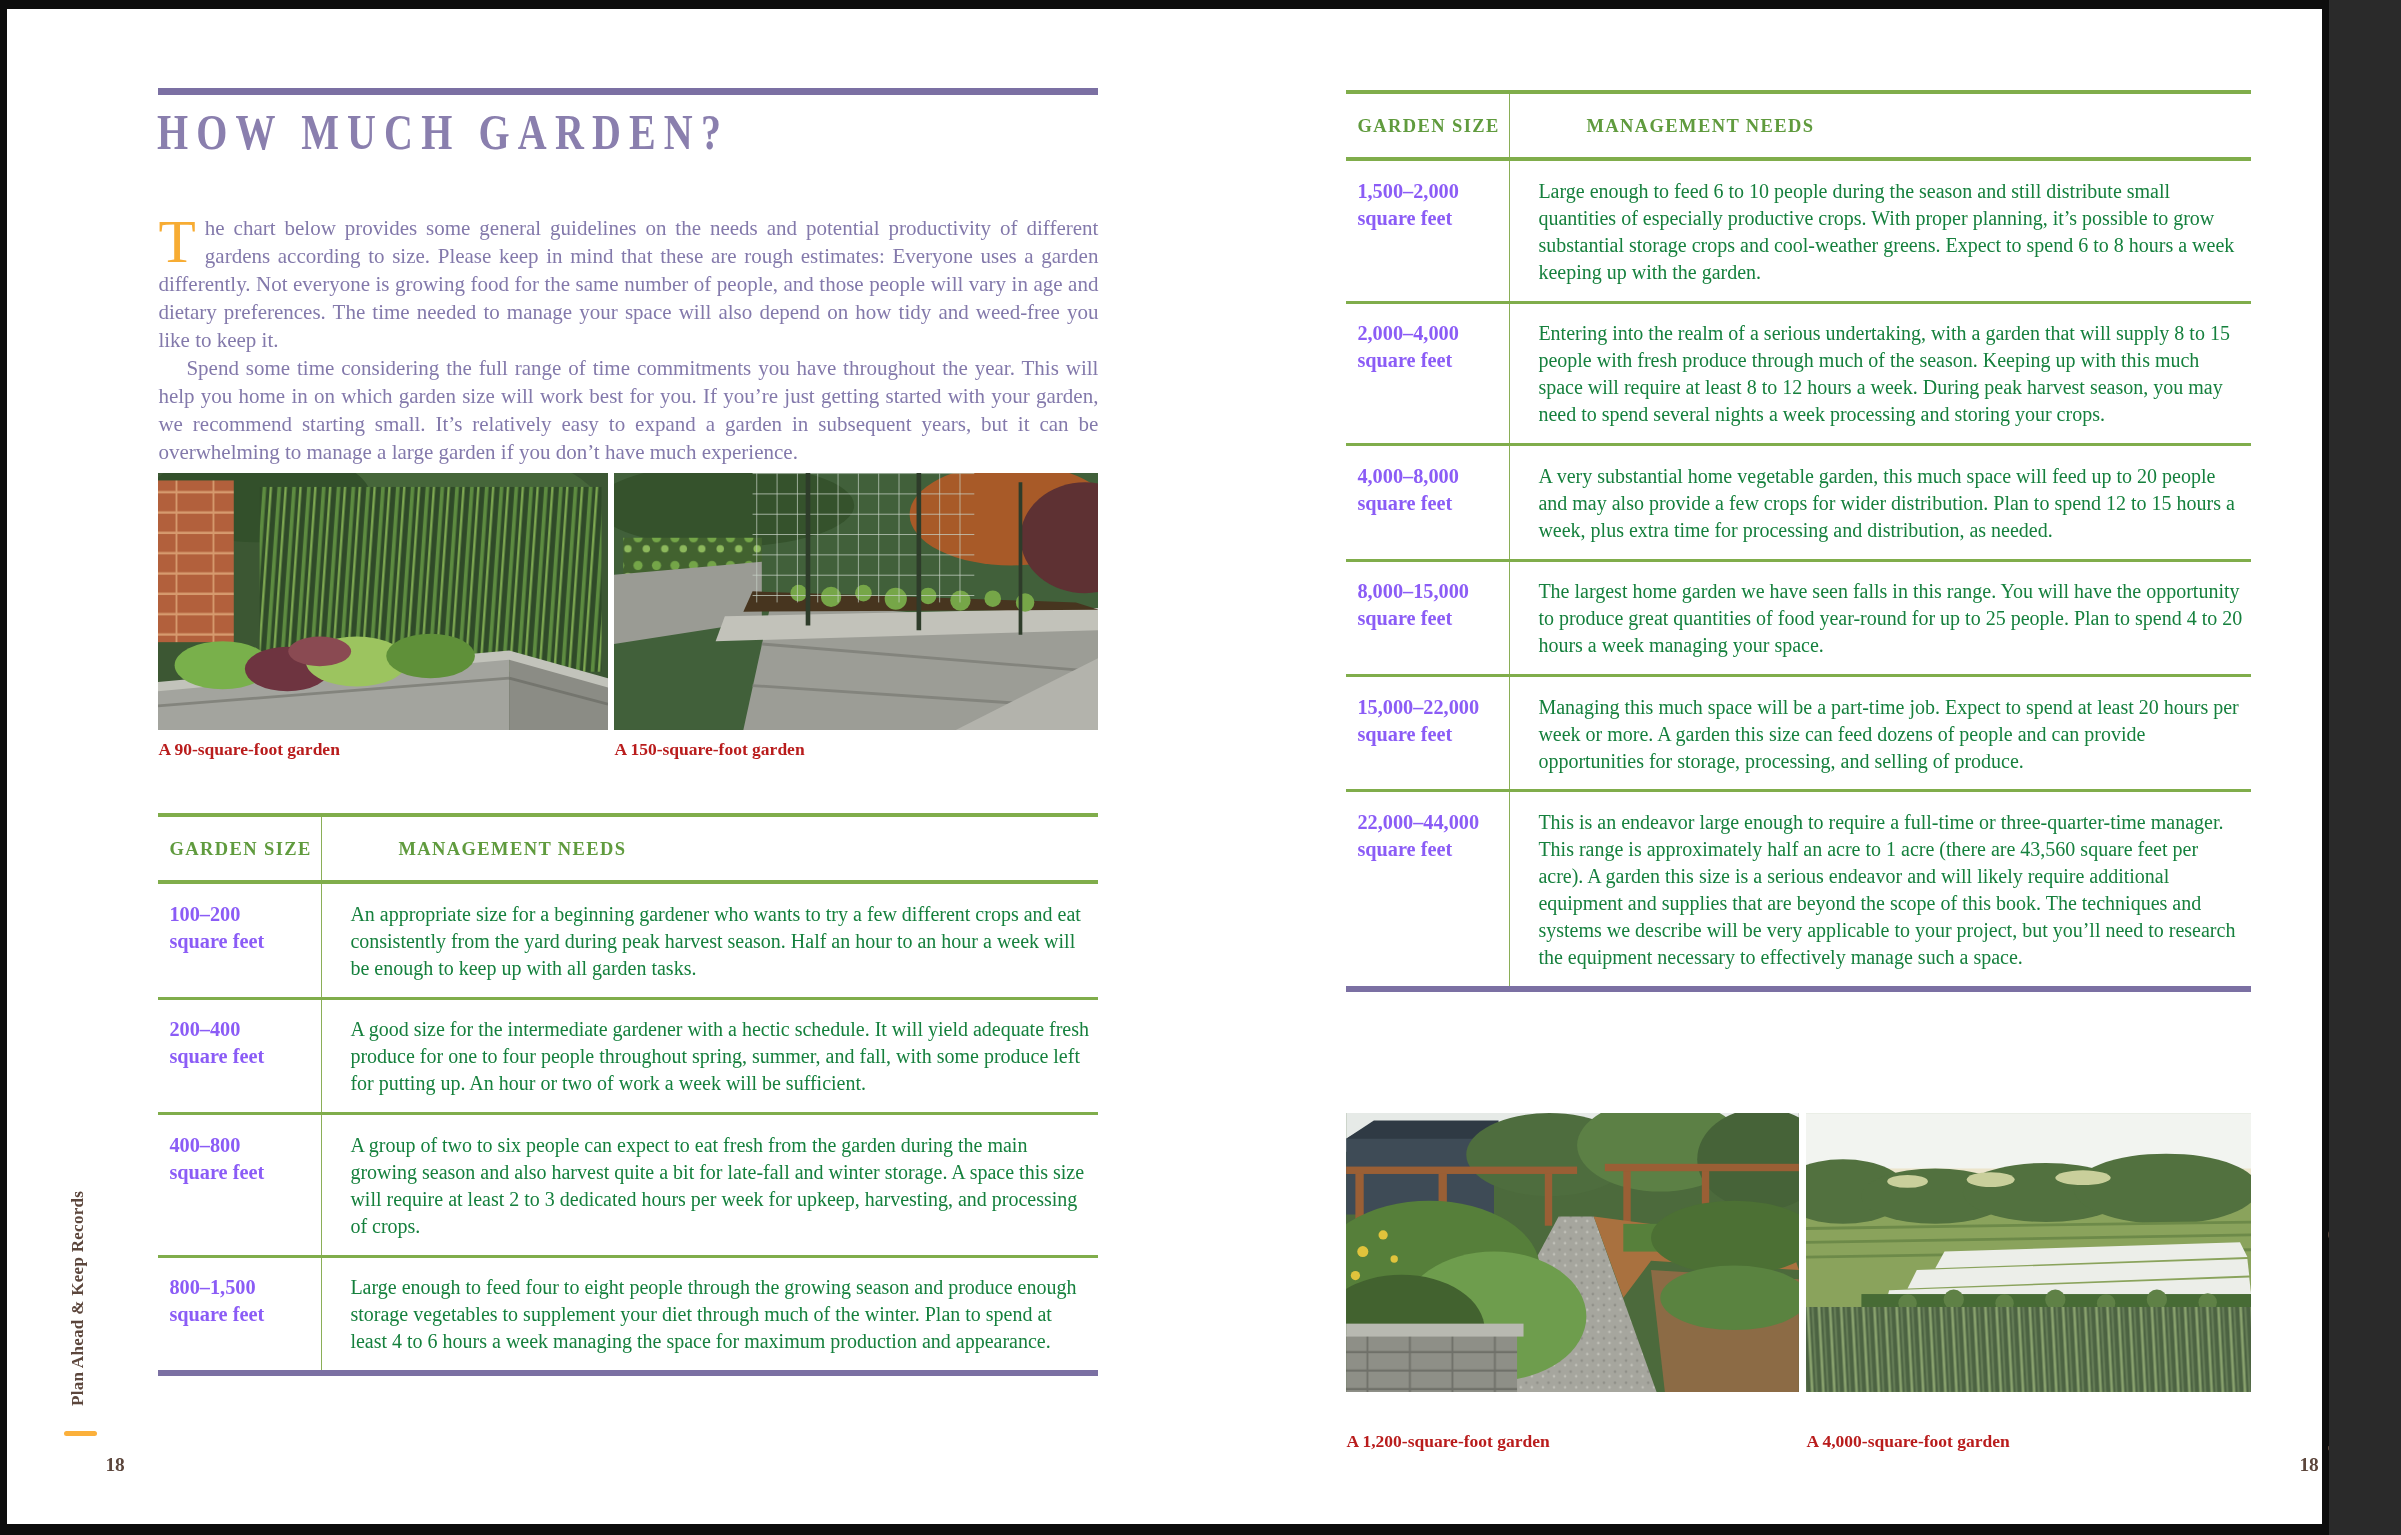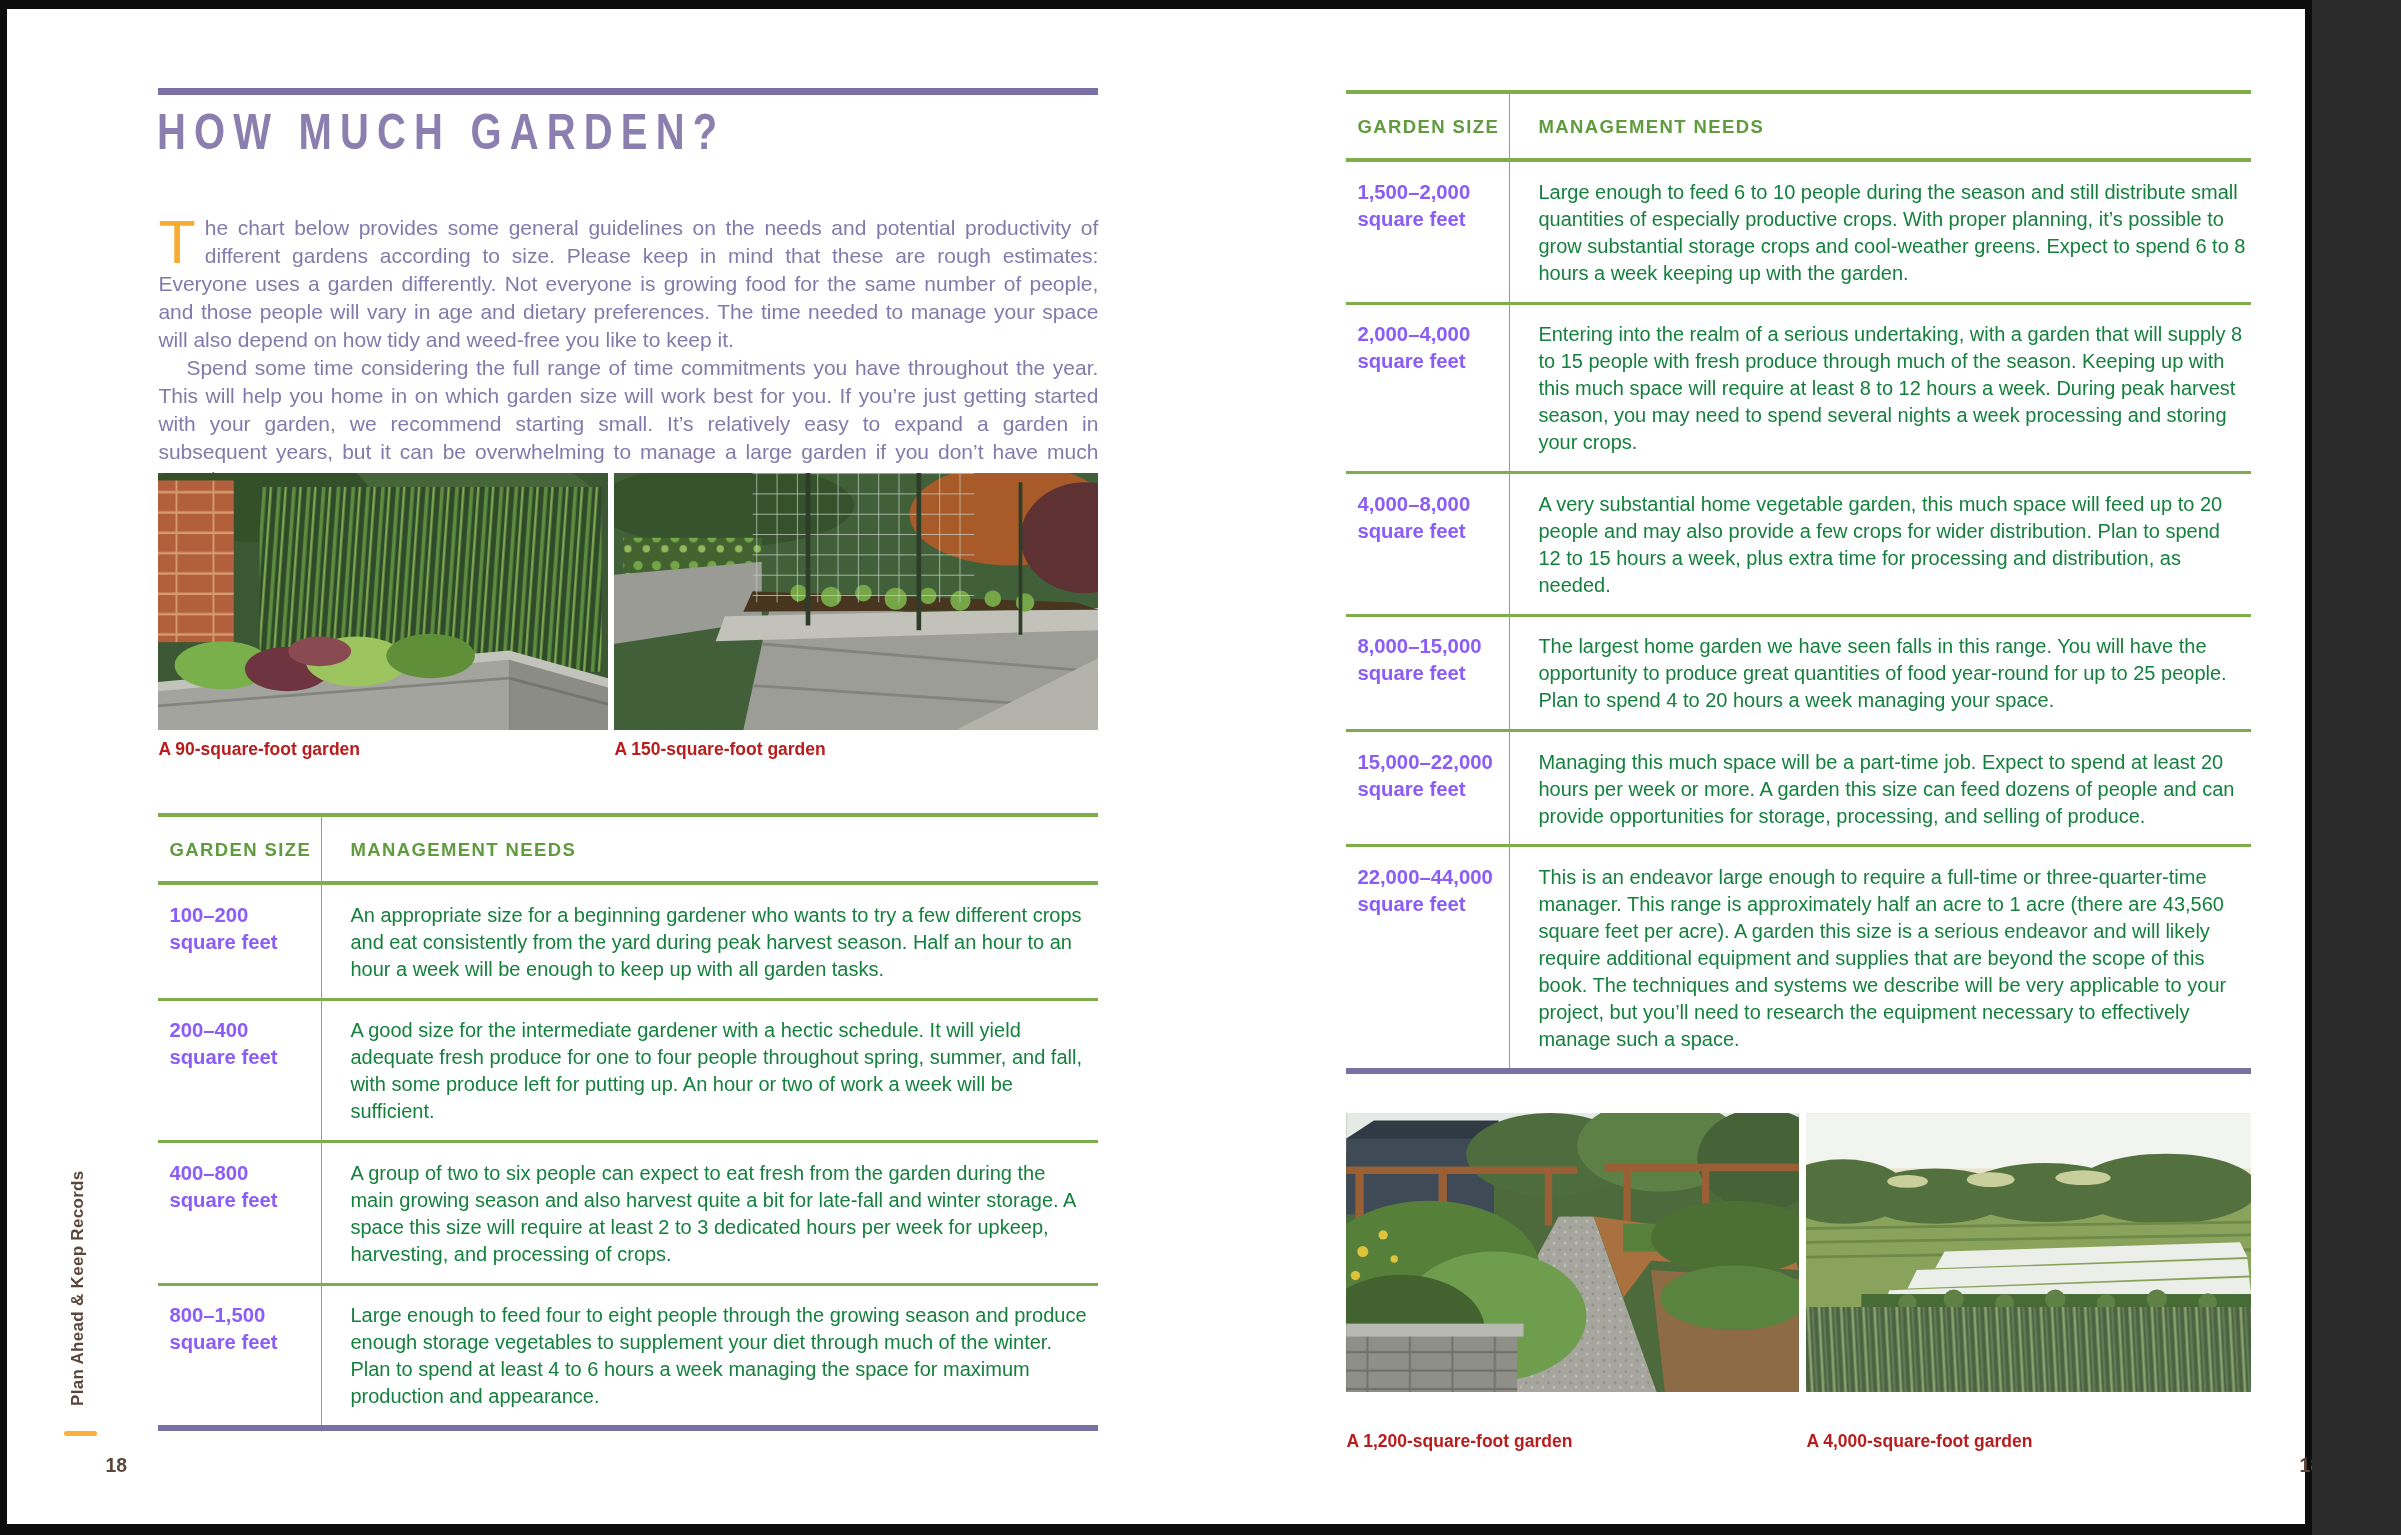--- a/index.html
+++ b/index.html
@@ -1,34 +1,34 @@
 <!DOCTYPE html>
 <html style="font-size:14.8px"><head>
 <meta charset="utf-8">
 <style>
   html,body{margin:0;padding:0;background:#2a2a2a;}
-  .spread{position:relative;width:2312px;height:1536px;background:#0d0d0d;font-family:Liberation Sans, sans-serif;overflow:hidden;}
+  .spread{position:relative;width:2312px;height:1536px;background:#0d0d0d;font-family:Liberation Serif, serif;overflow:hidden;padding-left:17px;}
   .paper{position:absolute;left:7.4px;right:7.4px;top:9.2px;bottom:12px;background:#ffffff;}
   
   .rule-top{position:absolute;left:151px;top:79px;width:940px;height:6.5px;background:#7b70a3;}
   .title{position:absolute;left:150px;top:94px;font-size:50px;font-weight:700;color:#8a7fae;letter-spacing:10.2px;transform:scaleX(.80);transform-origin:left top;white-space:nowrap;}
   .intro{position:absolute;left:151px;top:205px;width:940px;font-size:21px;line-height:28px;color:#8379ab;text-align:justify;}
   .intro p{margin:0;}
   .intro .p2{text-indent:28px;}
   .dropcap{float:left;font-size:61px;line-height:52px;color:#f7ac33;font-weight:400;margin:1.8px 9.2px 0 0;}
   .photo-row-left{position:absolute;left:151px;top:464px;width:940px;height:257px;display:flex;gap:5.5px;}
   .photo-row-right{position:absolute;left:1339px;top:1104px;width:905px;height:279px;display:flex;gap:6.5px;}
   .photo{overflow:hidden;background:#44603a;}
   .photo svg{display:block;}
   .caption{position:absolute;font-size:17.5px;font-weight:700;color:#b91c1c;white-space:nowrap;}
   
   .gtable{position:absolute;border-top:4.6px solid #80ad4b;border-bottom:6.5px solid #7b70a3;}
   .gtable-left{left:151px;top:804px;width:940px;}
   .gtable-right{left:1339px;top:81px;width:905px;}
-  .thead{display:flex;border-bottom:4.6px solid #80ad4b;}
+  .thead{display:flex;border-bottom:4.6px solid #80ad4b;gap:48px;}
   .trow{display:flex;}
   .trow + .trow{border-top:3.7px solid #80ad4b;}
   .c1{width:164px;flex:0 0 164px;border-right:1.8px solid #8aae57;padding:16.6px 7.4px 14.8px 11px;box-sizing:border-box;}
   .c2{flex:1;padding:16.6px 5.5px 14.8px 28px;box-sizing:border-box;}
   .thead .c1,.thead .c2{padding-top:22px;padding-bottom:20.3px;}
   .hlabel{font-size:18.5px;font-weight:700;color:#609b3e;letter-spacing:1.4px;white-space:nowrap;}
   .sizelabel{font-size:20.3px;line-height:27px;font-weight:700;color:#8b5cf6;}
   .celltext{font-size:20px;line-height:27px;color:#15803d;}
   
   .vtext{position:absolute;font-size:17px;font-weight:700;color:#5c463c;white-space:nowrap;letter-spacing:0.3px;}

